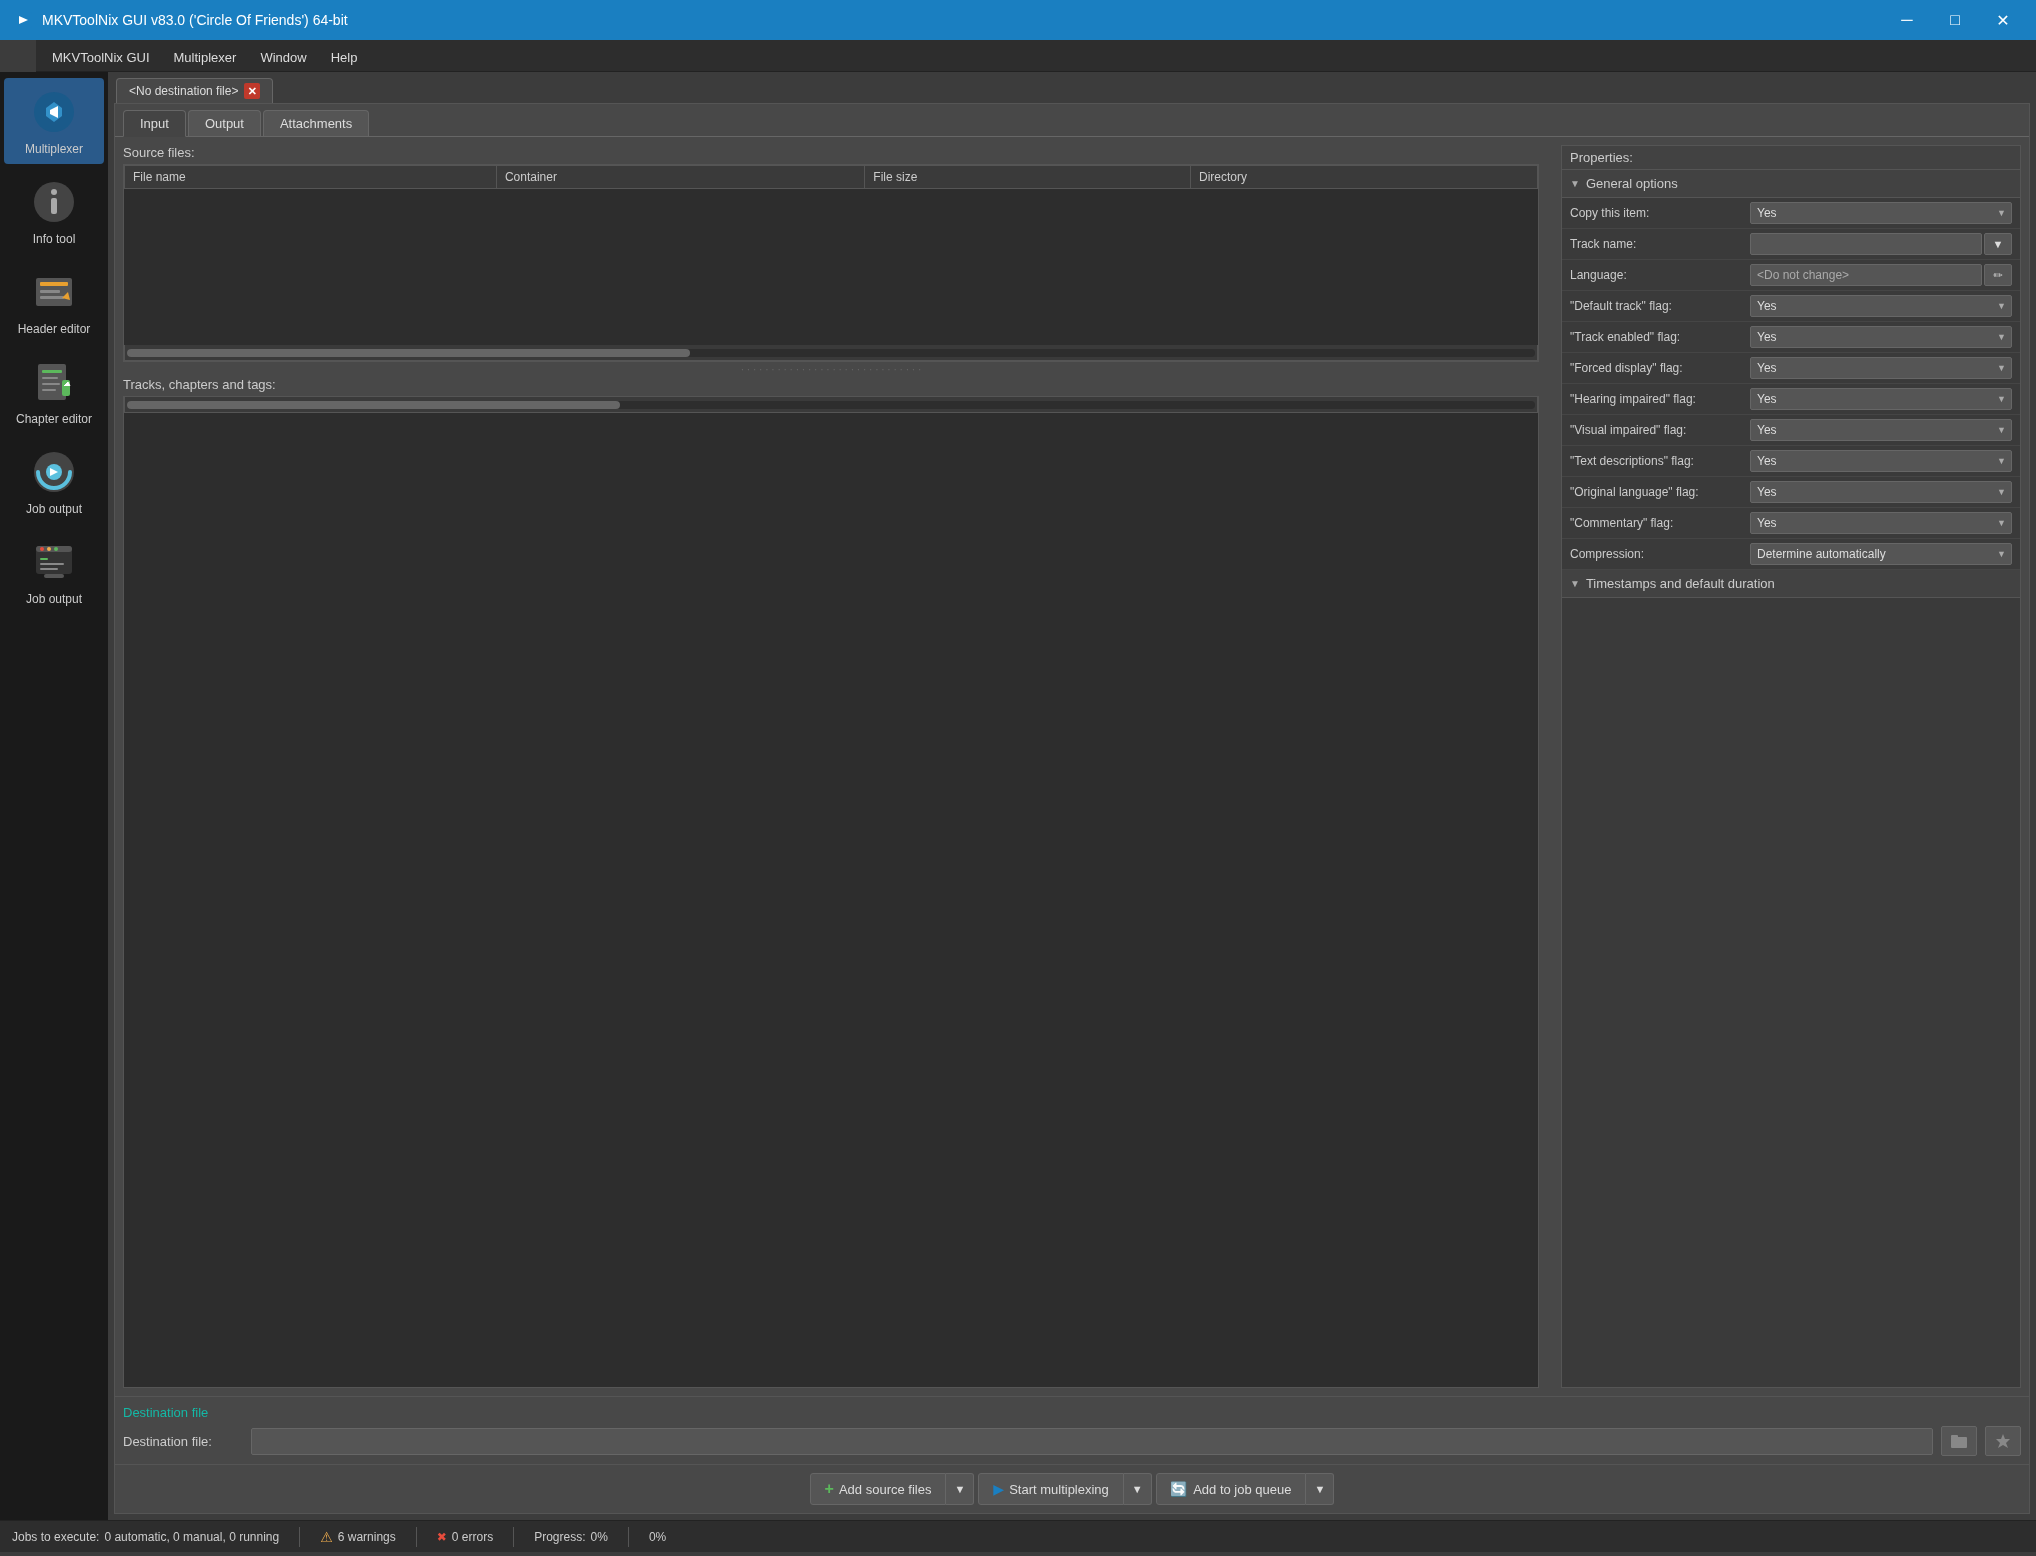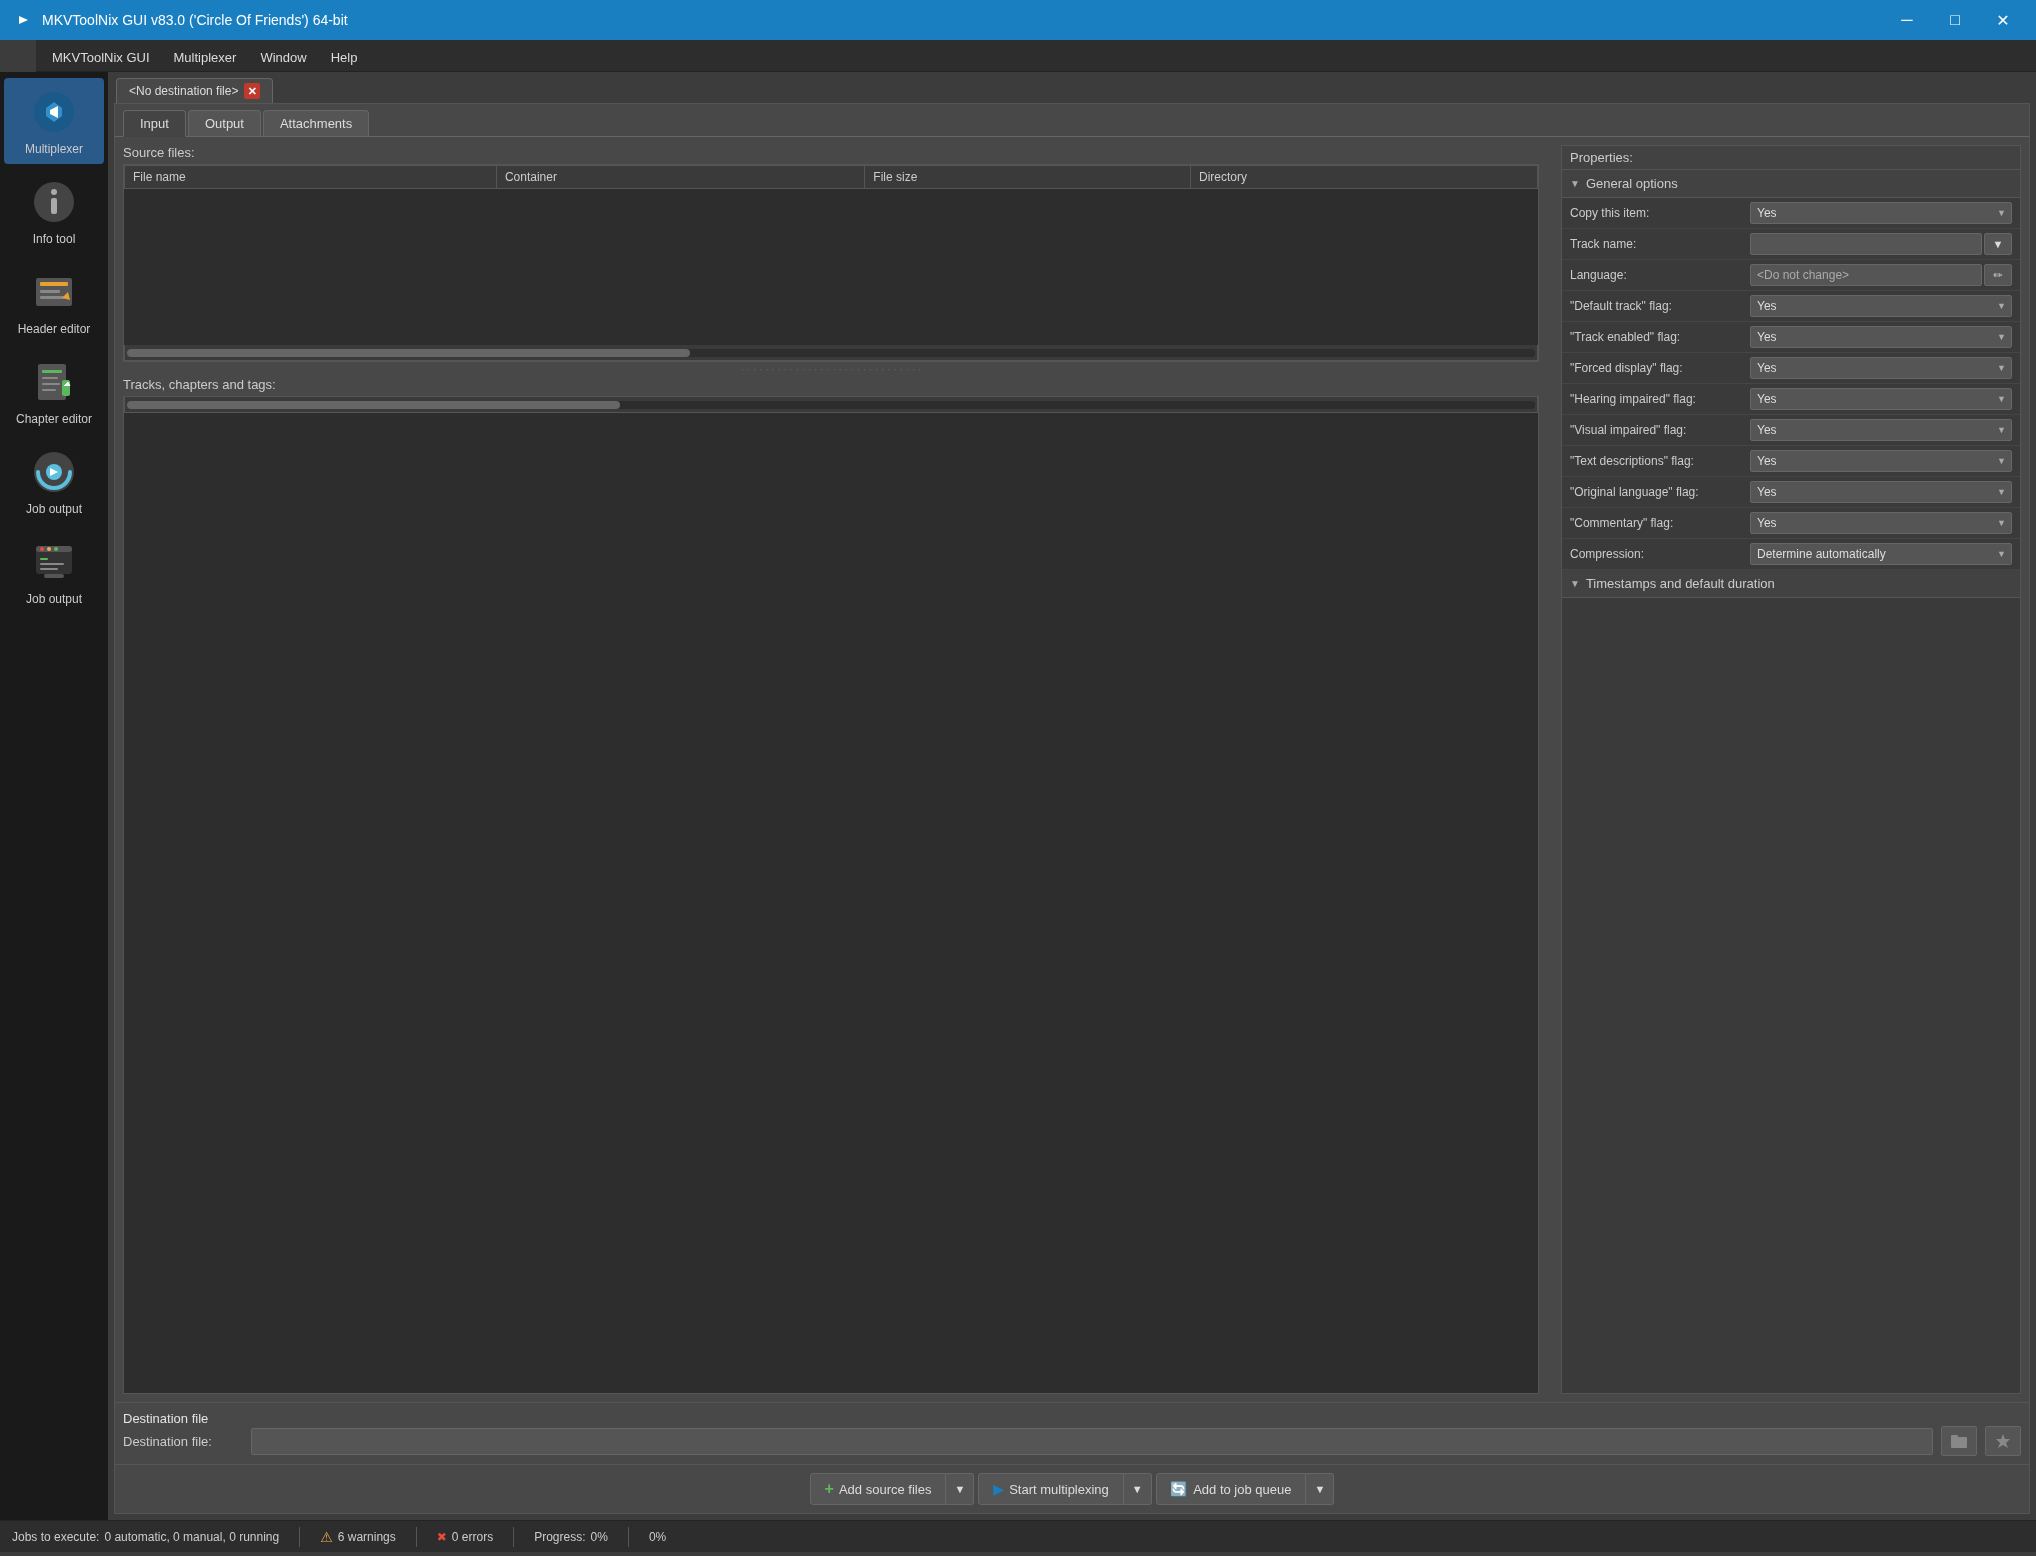--- a/index.html
+++ b/index.html
@@ -368,22 +368,22 @@
       display: flex; align-items: center; justify-content: space-between;
     }
 
     
     .bottom-section {
       padding: 8px;
       border-top: 1px solid #555;
       background: #484848;
     }
     .dest-section-label {
-      color: #e5e5e5;
-      margin-bottom: 0;
+      color: #14b8a6;
+      margin-bottom: 6px;
       font-size: 13px;
     }
     .dest-row {
       display: flex;
       align-items: center;
       gap: 8px;
       justify-content: center;
     }
     .dest-label {
       color: #ccc;

